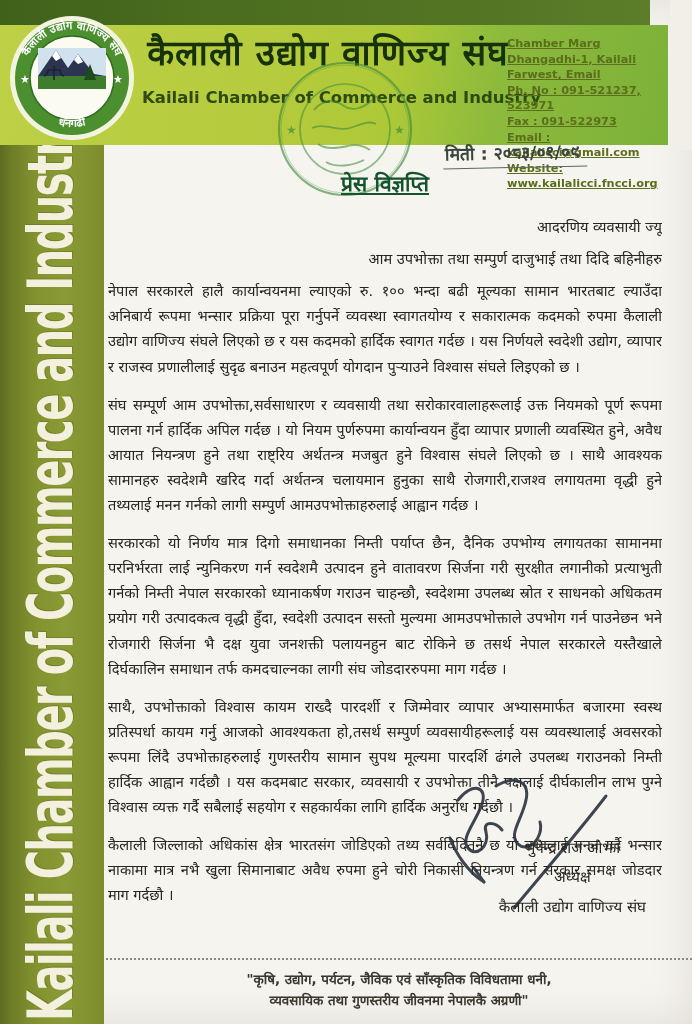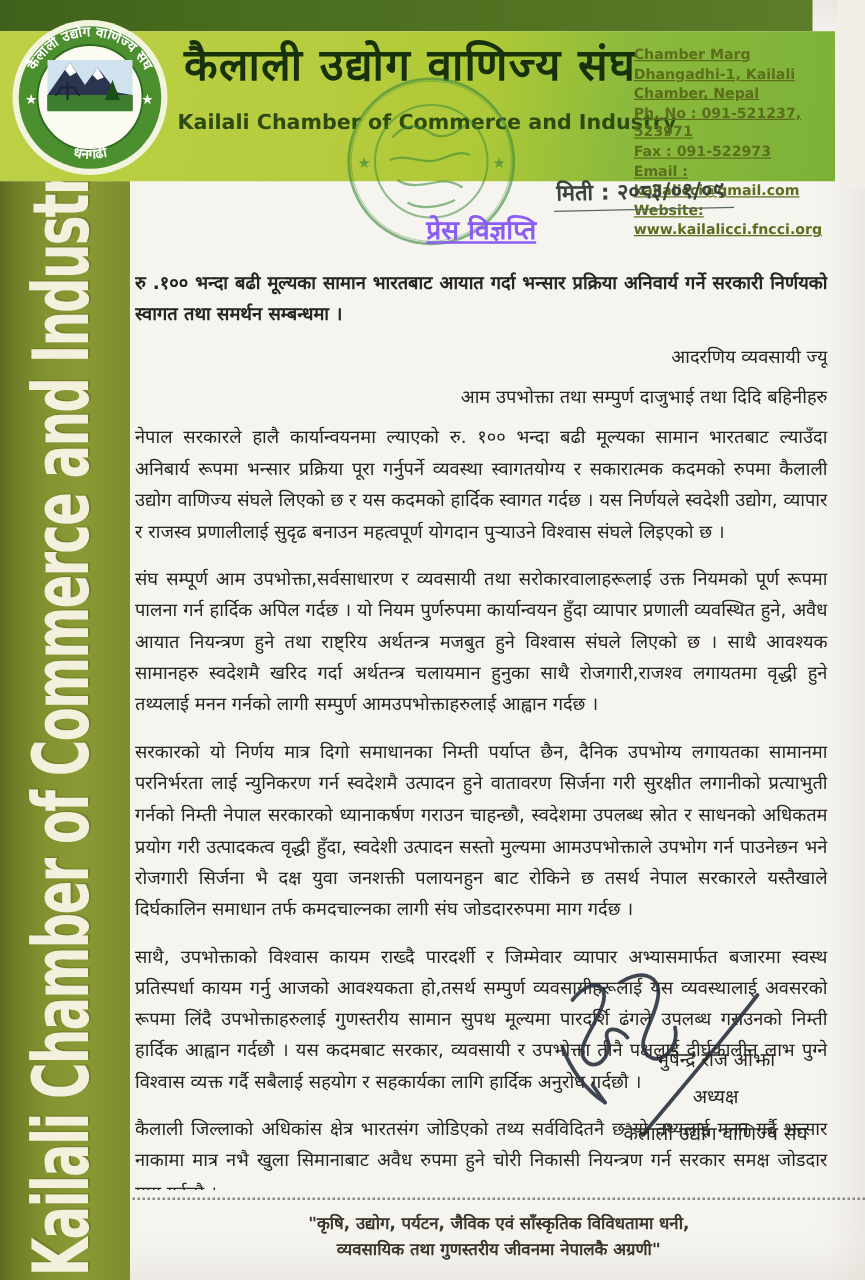--- a/index.html
+++ b/index.html
@@ -64,21 +64,21 @@
     font-size:40px;font-weight:bold;letter-spacing:-1.5px;
     color:#f4f0de;white-space:nowrap;line-height:1.1;
     text-shadow:1px 1px 0 rgba(80,90,20,.35);
   }
   
   .doc-body{
     position:absolute;left:108px;top:166px;width:554px;height:786px;overflow:hidden;
     color:#27251f;font-size:14.6px;line-height:1.72;text-align:justify;
   }
   .doc-title{
-    text-align:center;font-size:21px;font-weight:bold;color:#8b5cf6;
+    text-align:center;font-size:21px;font-weight:bold;color:#14532d;
     text-decoration:underline;margin:0 0 12px 0;
   }
   .subject-line{font-weight:bold;margin:0 0 9px 0;}
   .salutation{margin:0 0 7px 0;text-align:right;}
   .para{margin:0 0 13px 0;}
   
   .sig-block{
     position:absolute;right:46px;top:834px;text-align:center;
     font-size:15px;line-height:1.95;color:#27251f;
   }
@@ -132,21 +132,21 @@
   </div>
 
   <div class="header-titles">
     <div class="org-name-np">कैलाली उद्योग वाणिज्य संघ</div>
     <div class="org-name-en">Kailali Chamber of Commerce and Industry</div>
   </div>
 
   <div class="contact-block">
     <div>Chamber Marg</div>
     <div>Dhangadhi-1, Kailali</div>
-    <div>Chamber, Nepal</div>
+    <div>Farwest, Email</div>
     <div>Ph. No : 091-521237, 523971</div>
     <div>Fax : 091-522973</div>
     <div>Email : kailalicci@gmail.com</div>
     <div>Website: www.kailalicci.fncci.org</div>
   </div>
 
   <div class="stamp">
     <svg viewBox="0 0 142 142" width="142" height="142">
       <circle cx="71" cy="71" r="66" fill="none" stroke="#3e8a3c" stroke-width="2.2" opacity=".8"></circle>
       <circle cx="71" cy="71" r="64" fill="none" stroke="#3e8a3c" stroke-width=".8" opacity=".55"></circle>
@@ -165,21 +165,20 @@
   <div class="date-line">
     <span class="lbl">मिती :</span><span>२०८३/०१/०९</span>
   </div>
 
   <div class="sidebar">
     <div class="sidebar-vertical-text">Kailali Chamber of Commerce and Industry</div>
   </div>
 
   <div class="doc-body">
     <div class="doc-title">प्रेस विज्ञप्ति</div>
-    <div class="subject-line">रु .१०० भन्दा बढी मूल्यका सामान भारतबाट आयात गर्दा भन्सार प्रक्रिया अनिवार्य गर्ने सरकारी निर्णयको स्वागत तथा  समर्थन सम्बन्धमा ।</div>
     <div class="salutation">आदरणिय व्यवसायी ज्यू</div>
     <div class="salutation">आम उपभोक्ता तथा सम्पुर्ण दाजुभाई तथा दिदि बहिनीहरु</div>
     <div class="para">नेपाल सरकारले हालै कार्यान्वयनमा ल्याएको रु. १०० भन्दा बढी मूल्यका सामान भारतबाट ल्याउँदा अनिबार्य रूपमा भन्सार प्रक्रिया पूरा गर्नुपर्ने व्यवस्था स्वागतयोग्य र सकारात्मक कदमको रुपमा कैलाली उद्योग वाणिज्य संघले लिएको छ र यस कदमको हार्दिक स्वागत गर्दछ । यस निर्णयले स्वदेशी उद्योग, व्यापार र राजस्व प्रणालीलाई सुदृढ बनाउन महत्वपूर्ण योगदान पुऱ्याउने विश्वास संघले लिइएको छ ।</div>
     <div class="para">संघ सम्पूर्ण आम उपभोक्ता,सर्वसाधारण र व्यवसायी तथा सरोकारवालाहरूलाई उक्त नियमको पूर्ण रूपमा पालना गर्न हार्दिक अपिल गर्दछ । यो नियम पुर्णरुपमा कार्यान्वयन हुँदा व्यापार प्रणाली व्यवस्थित हुने, अवैध आयात नियन्त्रण हुने तथा राष्ट्रिय अर्थतन्त्र मजबुत हुने विश्वास संघले लिएको छ । साथै आवश्यक सामानहरु स्वदेशमै खरिद गर्दा अर्थतन्त्र चलायमान हुनुका साथै रोजगारी,राजश्व लगायतमा वृद्धी हुने तथ्यलाई मनन गर्नको लागी सम्पुर्ण आमउपभोक्ताहरुलाई आह्वान गर्दछ ।</div>
     <div class="para">सरकारको यो निर्णय मात्र दिगो समाधानका निम्ती पर्याप्त छैन, दैनिक उपभोग्य लगायतका सामानमा परनिर्भरता लाई न्युनिकरण गर्न स्वदेशमै उत्पादन हुने वातावरण सिर्जना गरी सुरक्षीत लगानीको प्रत्याभुती गर्नको निम्ती नेपाल सरकारको ध्यानाकर्षण गराउन चाहन्छौ, स्वदेशमा उपलब्ध स्रोत र साधनको अधिकतम प्रयोग गरी उत्पादकत्व वृद्धी हुँदा, स्वदेशी उत्पादन सस्तो मुल्यमा आमउपभोक्ताले उपभोग गर्न पाउनेछन भने रोजगारी सिर्जना भै दक्ष युवा जनशक्ती पलायनहुन बाट रोकिने छ तसर्थ नेपाल सरकारले यस्तैखाले दिर्घकालिन समाधान तर्फ कमदचाल्नका लागी संघ जोडदाररुपमा माग गर्दछ ।</div>
     <div class="para">साथै, उपभोक्ताको विश्वास कायम राख्दै पारदर्शी र जिम्मेवार व्यापार अभ्यासमार्फत बजारमा स्वस्थ प्रतिस्पर्धा कायम गर्नु आजको आवश्यकता हो,तसर्थ सम्पुर्ण व्यवसायीहरूलाई यस व्यवस्थालाई अवसरको रूपमा लिंदै उपभोक्ताहरुलाई गुणस्तरीय सामान सुपथ मूल्यमा पारदर्शि ढंगले उपलब्ध गराउनको निम्ती हार्दिक आह्वान गर्दछौ । यस कदमबाट सरकार, व्यवसायी र उपभोक्ता तीनै पक्षलाई दीर्घकालीन लाभ पुग्ने विश्वास व्यक्त गर्दै सबैलाई सहयोग र सहकार्यका लागि हार्दिक अनुरोध गर्दछौ ।</div>
     <div class="para">कैलाली जिल्लाको अधिकांस क्षेत्र भारतसंग जोडिएको तथ्य सर्वविदितनै छ यो तथ्यलाई मनन गर्दै भन्सार नाकामा मात्र नभै खुला सिमानाबाट अवैध रुपमा हुने चोरी निकासी नियन्त्रण गर्न सरकार समक्ष जोडदार माग गर्दछौ ।</div>
 
   </div>
 

